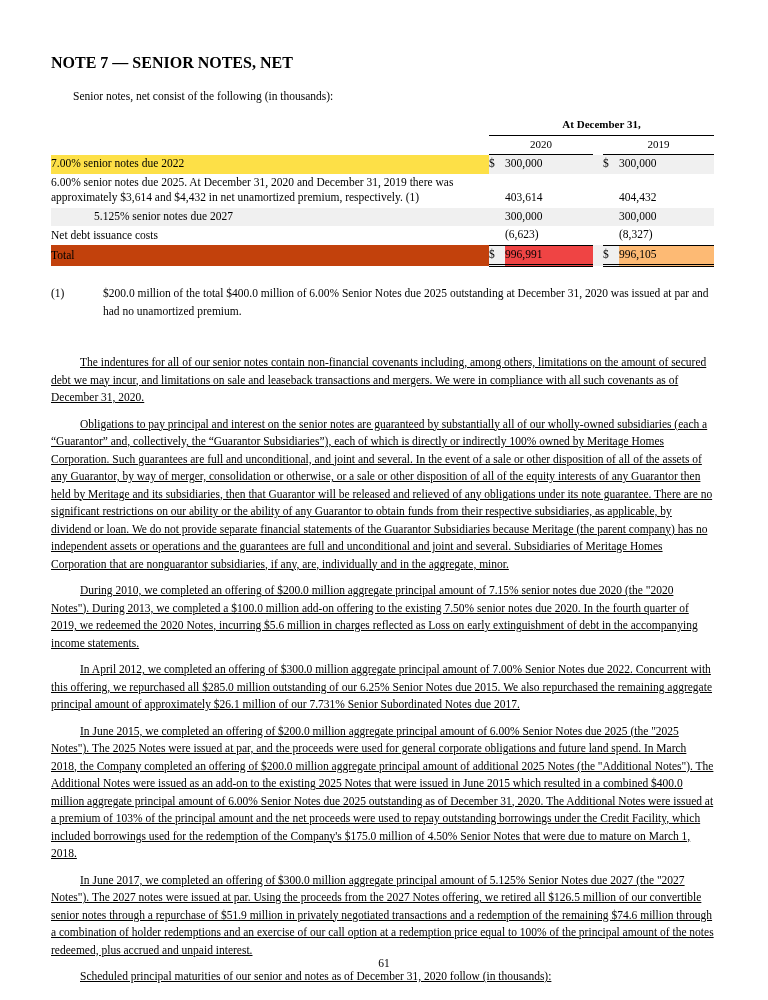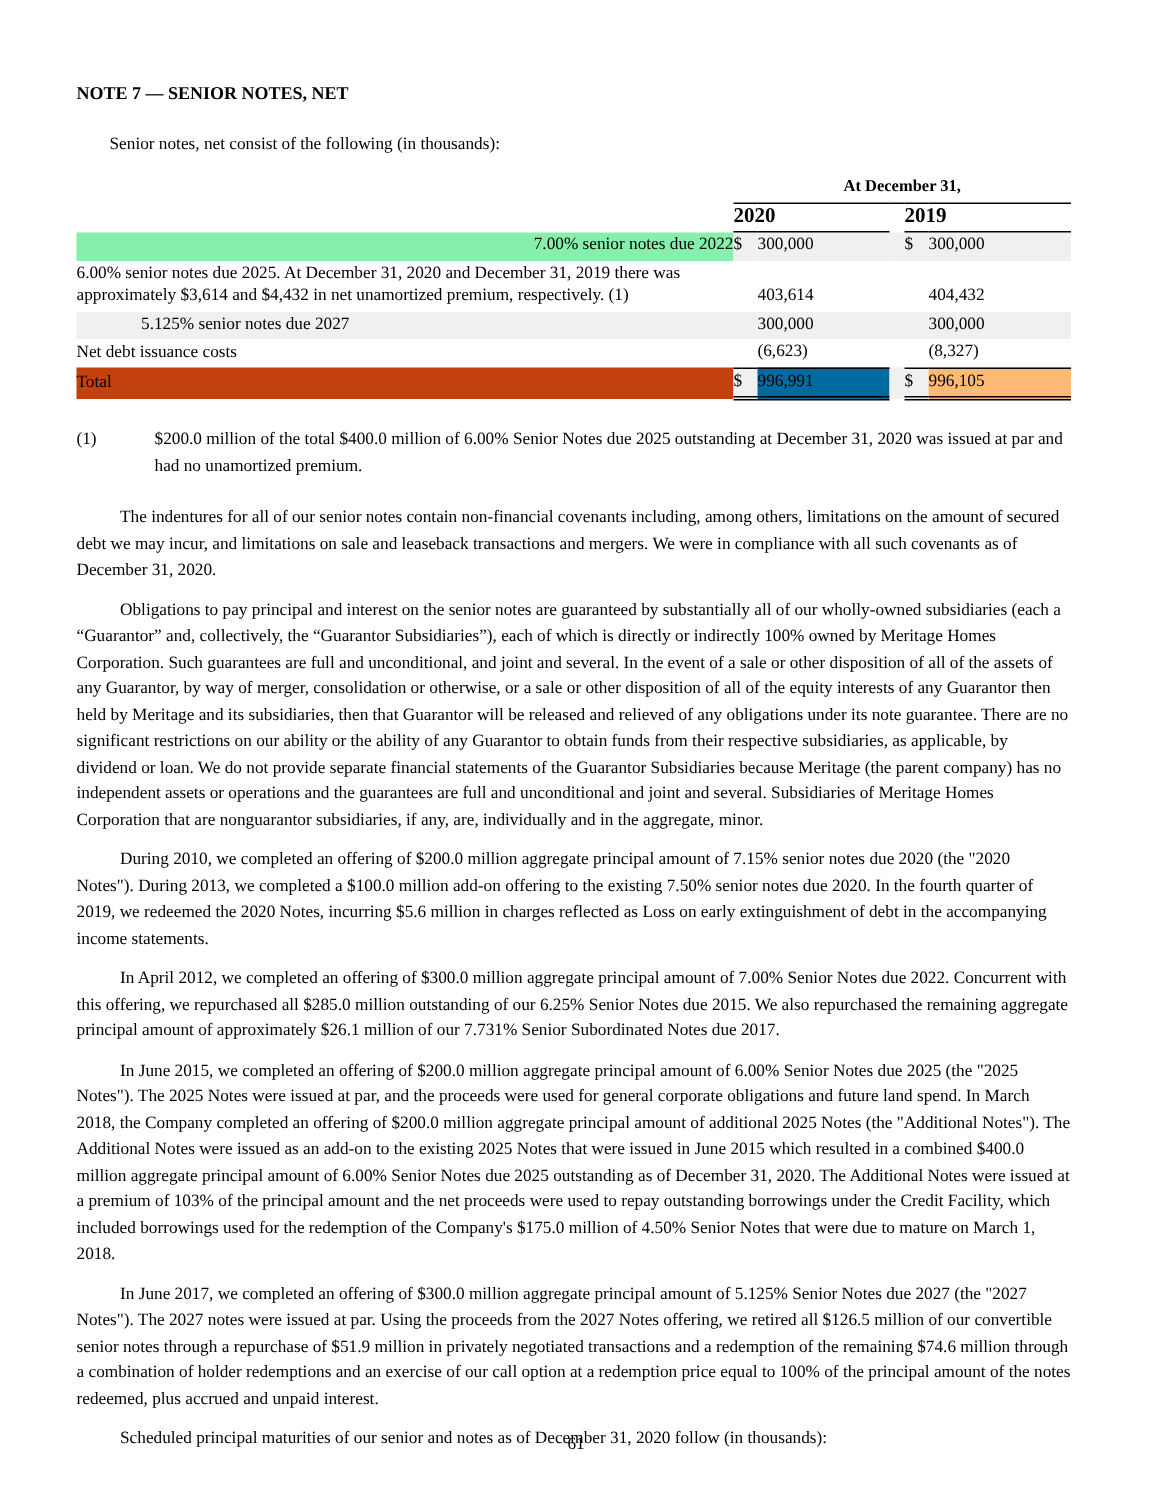--- a/index.html
+++ b/index.html
@@ -12,21 +12,21 @@
   }
   .page {
     position: absolute;
     left: 51px; top: 54px;
     width: 663px;
     font-size: 11.5px;
     line-height: 17.5px;
   }
   .note-title {
     font-weight: bold;
-    font-size: 12px;
+    font-size: 16px;
     margin: 0 0 16px 0;
   }
   .intro {
     margin: 0 0 11px 0;
     text-indent: 22px;
   }
   
   table.sn {
     width: 663px;
     border-collapse: collapse;
@@ -39,37 +39,38 @@
   td.v   { padding-right: 3px; }
   td.gapcol { }
   td.spanner {
     font-weight: bold;
     text-align: center;
     font-size: 11px;
     border-bottom: 1px solid #000;
     padding-bottom: 2px;
   }
   td.yearhead {
-    font-weight: bold;
-    font-size: 14px;
+    font-weight: normal;
+    text-align: center;
+    font-size: 11px;
     border-bottom: 1px solid #000;
     padding-bottom: 2px;
   }
   tr.shaded td { background: #f0f0f0; }
   td.rule { border-bottom: 1px solid #000; }
   td.dbl  { border-bottom: 3px double #000; }
   
   .footnote {
     display: flex;
     margin: 18px 0 0 0;
   }
   .fn-marker { width: 52px; flex: 0 0 52px; }
   .fn-text { flex: 1; font-family: Liberation Serif, serif; }
   
-  .body-paras { margin-top: 17px; }
+  .body-paras { margin-top: 34px; text-decoration: underline; }
   p.bp {
     margin: 0 0 9px 0;
     text-indent: 29px;
     text-align: left;
   }
   .page-number {
     position: absolute;
     left: 0; top: 957px;
     width: 768px;
     text-align: center;
@@ -100,21 +101,21 @@
         <td class="spanner" colspan="5">At December 31,</td>
       </tr>
       <tr>
         <td class="lbl"></td>
         <td class="yearhead" colspan="2">2020</td>
         <td class="gapcol"></td>
         <td class="yearhead" colspan="2">2019</td>
       </tr>
 
       <tr class="shaded">
-        <td class="lbl" style="background: #86efac; text-align: right;">7.00% senior notes due 2022</td>
+        <td class="lbl" style="background: #fde047;">7.00% senior notes due 2022</td>
         <td class="d" style="background: rgb(240, 240, 240);">$</td>
         <td class="v" style="background: rgb(240, 240, 240);">300,000</td>
         <td class="gapcol" style="background: rgb(240, 240, 240);"></td>
         <td class="d" style="background: rgb(240, 240, 240);">$</td>
         <td class="v" style="background: rgb(240, 240, 240);">300,000</td>
       </tr>
 
       <tr>
         <td class="lbl">6.00% senior notes due 2025. At December 31, 2020 and December 31, 2019 there was approximately $3,614 and $4,432 in net unamortized premium, respectively. (1)</td>
         <td class="d"></td>
@@ -138,21 +139,21 @@
         <td class="d rule"></td>
         <td class="v rule">(6,623)</td>
         <td class="gapcol"></td>
         <td class="d rule"></td>
         <td class="v rule">(8,327)</td>
       </tr>
 
       <tr class="shaded">
         <td class="lbl" style="background: #c2410c;">Total</td>
         <td class="d dbl" style="background: rgb(240, 240, 240);">$</td>
-        <td class="v dbl" style="background: #0369a1;">996,991</td>
+        <td class="v dbl" style="background: #ef4444;">996,991</td>
         <td class="gapcol" style="background: rgb(240, 240, 240);"></td>
         <td class="d dbl" style="background: rgb(240, 240, 240);">$</td>
         <td class="v dbl" style="background: #fdba74;">996,105</td>
       </tr>
     </tbody>
   </table>
 
   <div class="footnote">
     <div class="fn-marker">(1)</div>
     <div class="fn-text">$200.0 million of the total $400.0 million of 6.00% Senior Notes due 2025 outstanding at December 31, 2020 was issued at par and had no unamortized premium.</div>

